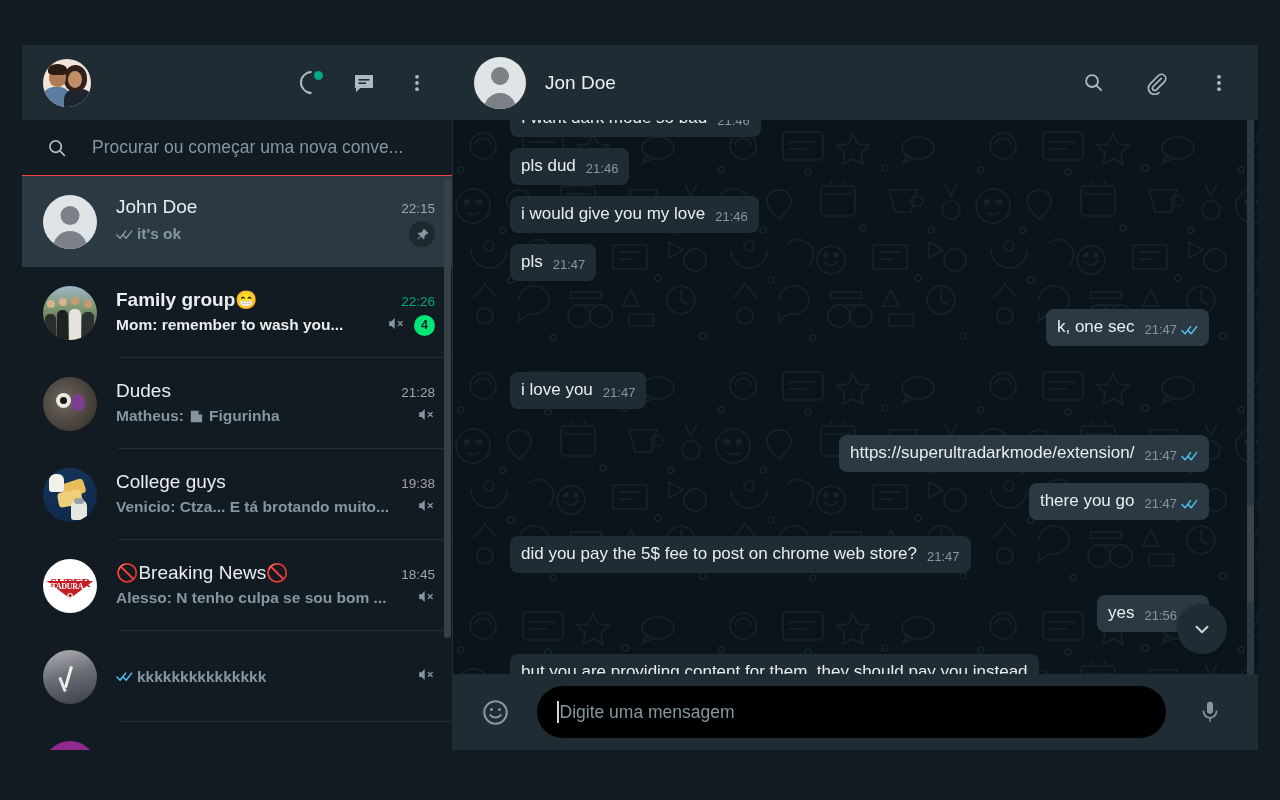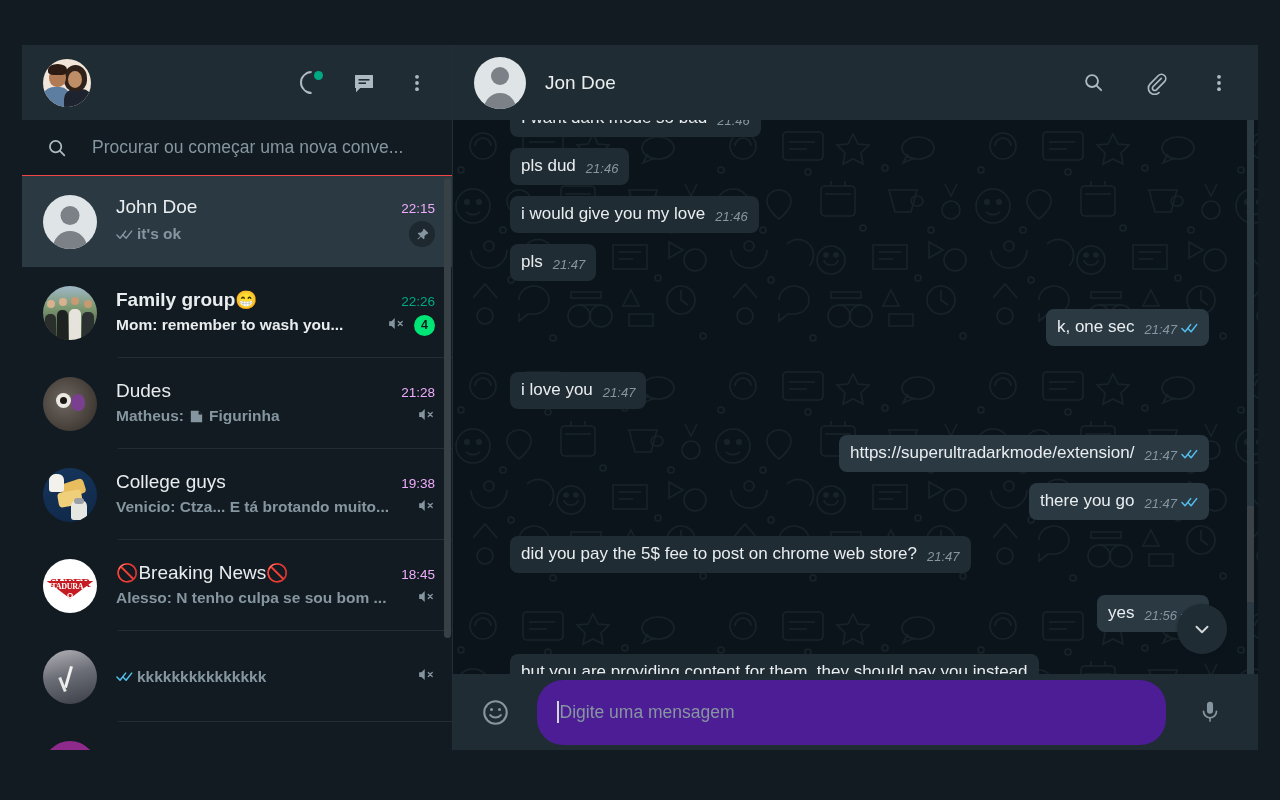--- a/index.html
+++ b/index.html
@@ -184,21 +184,21 @@
   .chat-title {
     color: #e9edef;
     font-size: 19px;
     white-space: nowrap;
     overflow: hidden;
     text-overflow: ellipsis;
     max-width: 255px;
   }
   .chat-time {
     margin-left: auto;
-    color: #f0abfc;
+    color: #a3a3a3;
     font-size: 13.5px;
     flex: 0 0 auto;
     padding-left: 8px;
   }
   .chat-row.unread .chat-time { color: #00a884; }
   .chat-line2 {
     display: flex; align-items: center;
   }
   .chat-snippet {
     color: #8696a0;
@@ -345,25 +345,24 @@
   .bubble.out { background: #2a3942; }
   .bubble .text {
     color: #e9edef;
     font-size: 17px;
     line-height: 22px;
     white-space: pre-wrap;
     word-break: break-word;
   }
   .bubble .meta {
     display: flex;
-    align-items: flex-start;
+    align-items: center;
     gap: 4px;
     flex: 0 0 auto;
     padding-bottom: 1px;
-    font-style: italic;
   }
   .bubble .time {
     color: #8696a0;
     font-size: 13px;
     white-space: nowrap;
   }
   .bubble.wrapmeta { flex-direction: column; align-items: flex-end; gap: 1px; }
   .bubble.wrapmeta .text { align-self: flex-start; }
 
   #scroll-down-btn {
@@ -408,22 +407,22 @@
   }
   #emoji-btn {
     width: 44px; height: 44px;
     display: flex; align-items: center; justify-content: center;
     cursor: pointer;
     flex: 0 0 44px;
   }
   #msg-input-wrap {
     flex: 1 1 auto;
     margin: 0 22px 0 20px;
-    height: 65px;
-    background: #4c1d95;
+    height: 52px;
+    background: #000000;
     border-radius: 26px;
     display: flex;
     align-items: center;
     padding: 17px 20px;
     box-sizing: border-box;
     min-width: 0;
   }
   #caret {
     width: 1.5px; height: 22px;
     background: #d1d7db;

